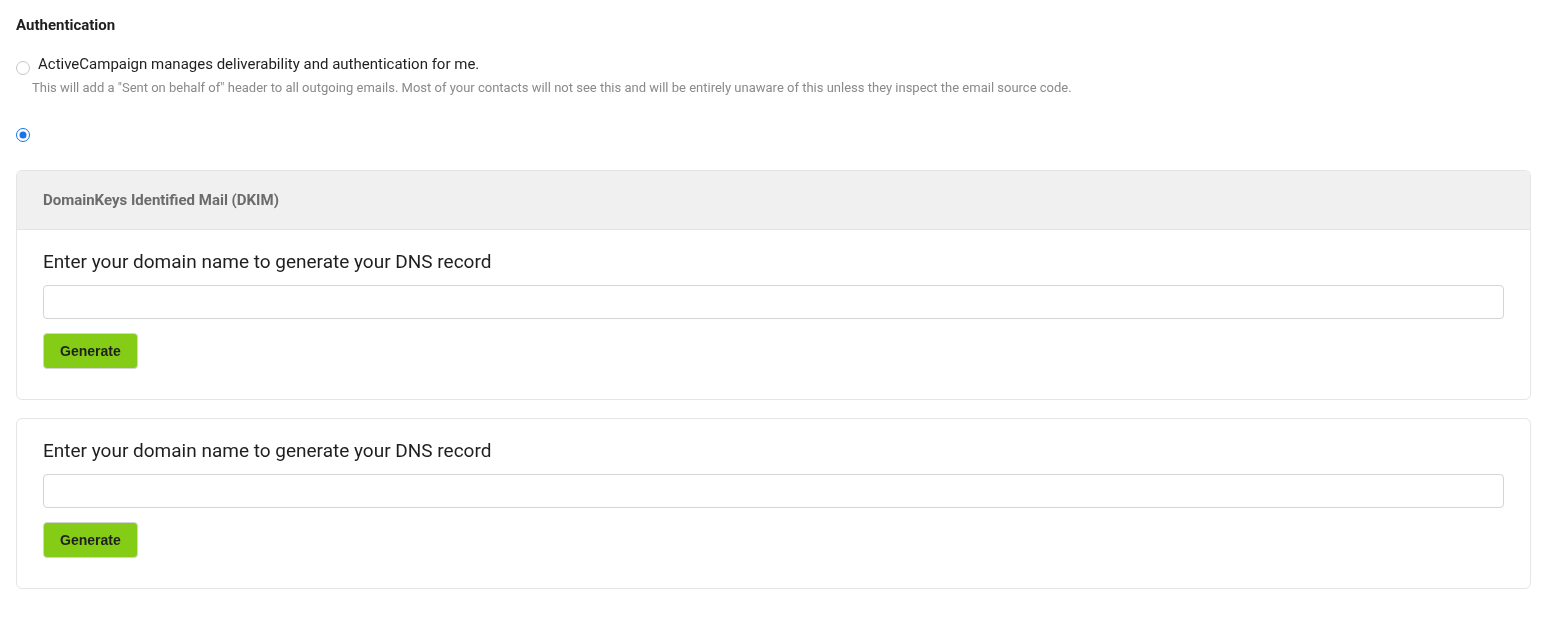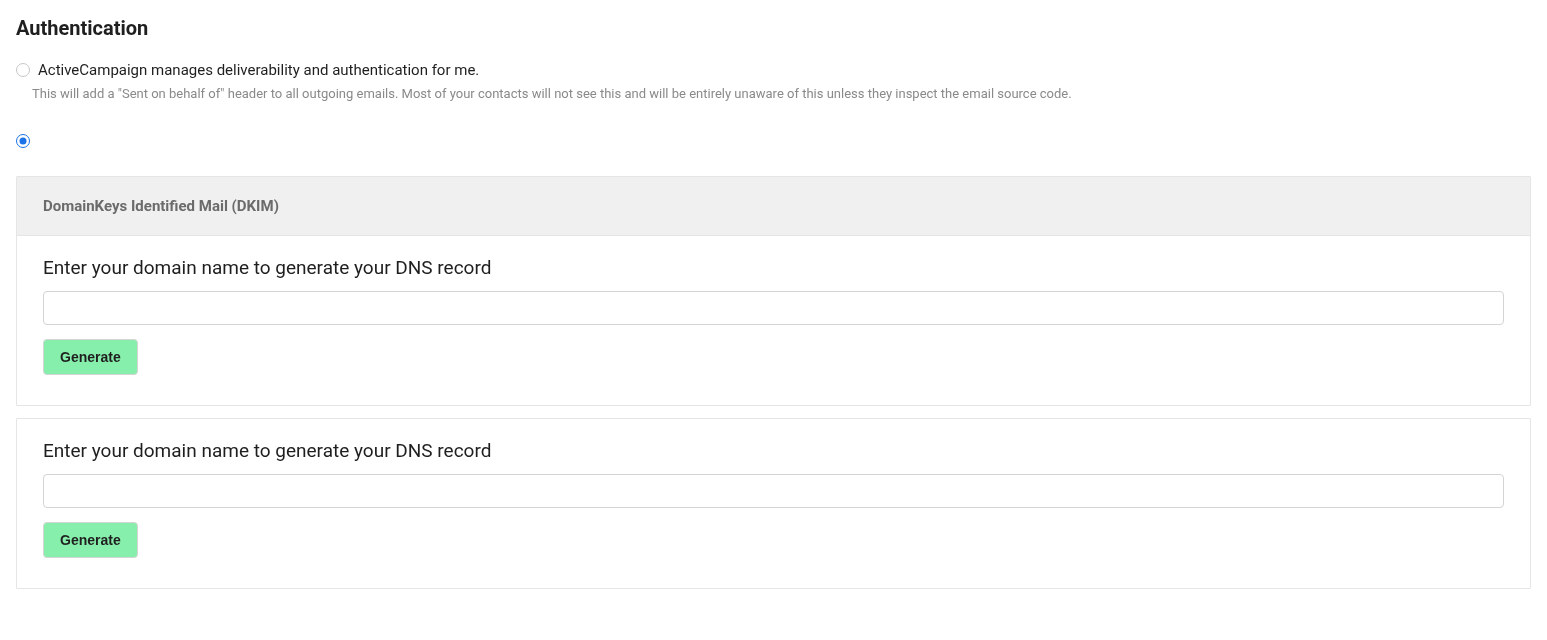--- a/index.html
+++ b/index.html
@@ -8,31 +8,31 @@
       padding: 0;
     }
     body {
       font-family: -apple-system, BlinkMacSystemFont, "Segoe UI", Roboto, Helvetica, Arial, sans-serif;
       background: #ffffff;
       color: #1f1f1f;
       padding: 16px;
       width: 1547px;
     }
     .section-title {
-      font-size: 20px;
+      font-size: 15px;
       font-weight: 700;
       color: #1f1f1f;
       margin-bottom: 20px;
     }
     .radio-group {
       margin-bottom: 28px;
     }
     .radio-item {
       display: flex;
-      align-items: flex-start;
+      align-items: flex-end;
       margin-bottom: 4px;
     }
     .radio-input {
       margin-top: 3px;
       margin-right: 8px;
       width: 14px;
       height: 14px;
       appearance: none;
       border: 1.5px solid #c7c7c7;
       border-radius: 50%;
@@ -67,22 +67,22 @@
     }
     .radio-description {
       font-size: 13px;
       color: #8a8a8a;
       margin-top: 2px;
       margin-left: 16px;
       line-height: 1.4;
     }
     .panel {
       border: 1px solid #e5e5e5;
-      border-radius: 1px;
-      margin-bottom: 12px;
+      border-radius: 6px;
+      margin-bottom: 18px;
       background: #ffffff;
     }
     .panel-header {
       background: #f0f0f0;
       padding: 20px 26px;
       border-bottom: 1px solid #e5e5e5;
     }
     .panel-header-title {
       font-size: 15px;
       font-weight: 700;
@@ -106,21 +106,21 @@
       font-size: 14px;
       color: #1f1f1f;
       margin-bottom: 14px;
       background: #ffffff;
     }
     .btn {
       display: inline-block;
       padding: 9px 16px;
       border: 1px solid #d4d4d4;
       border-radius: 4px;
-      background: #86efac;
+      background: #84cc16;
       font-size: 14px;
       font-weight: 700;
       color: #1f1f1f;
       cursor: pointer;
     }
   </style>
 </head>
 <body>
 
 <div>

